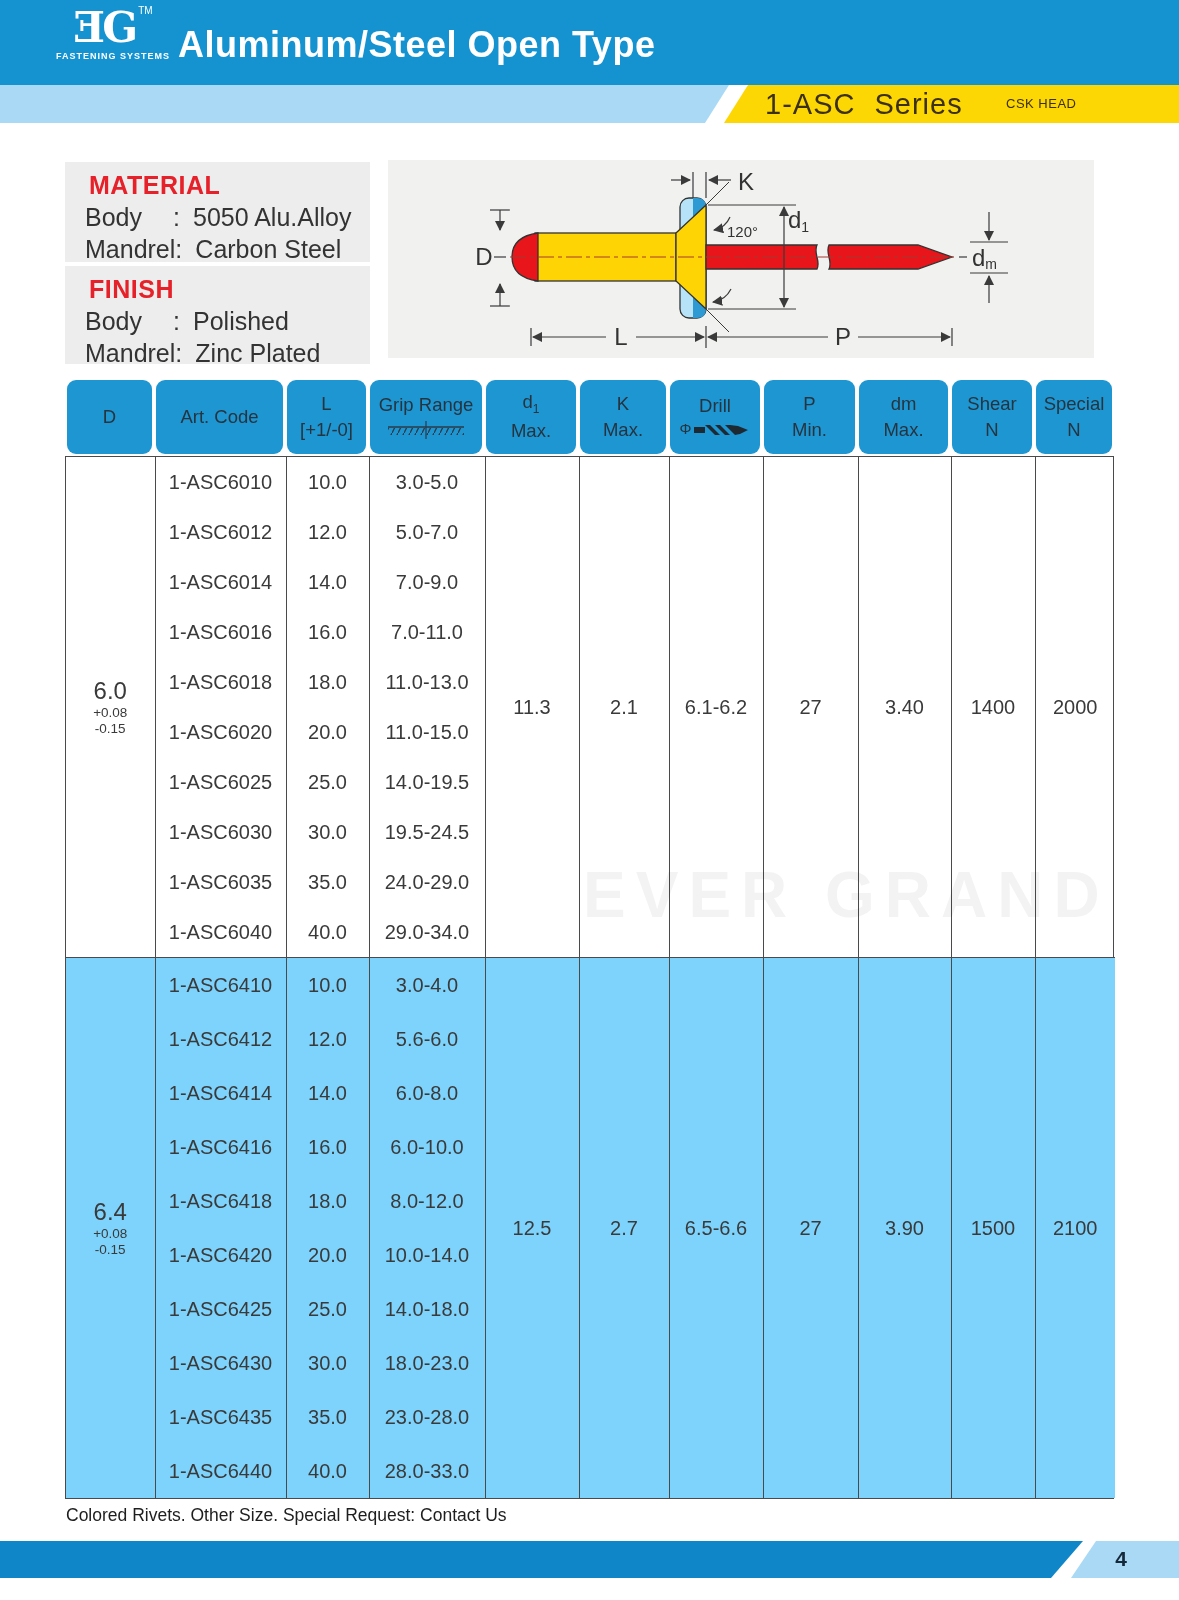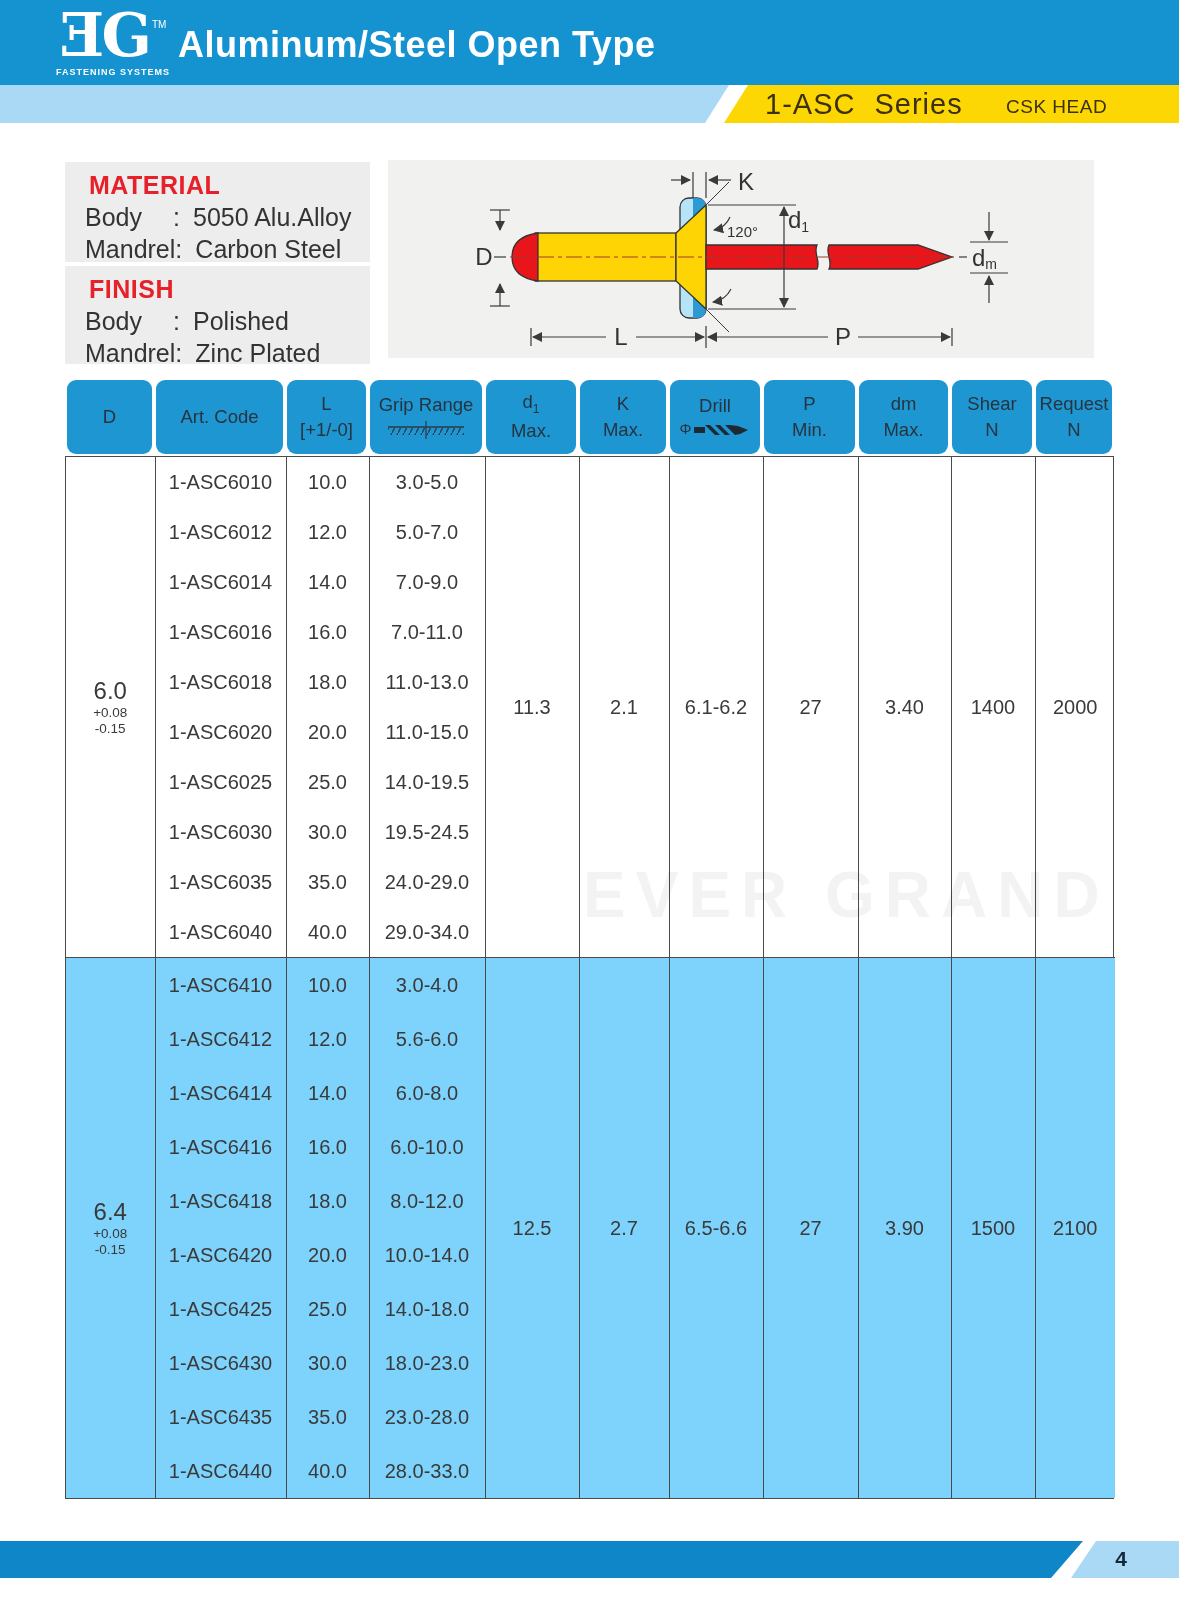--- a/index.html
+++ b/index.html
@@ -2,33 +2,33 @@
 <html><head>
 <meta charset="utf-8">
 <style>
   html,body{margin:0;padding:0;background:#fff;}
   .page{position:relative;width:1179px;height:1600px;background:#ffffff;overflow:hidden;
         font-family:"Liberation Sans",sans-serif;}
 
   
   .topbar{position:absolute;left:0;top:0;width:100%;height:85px;background:#1593d1;}
   .logo{position:absolute;left:56px;top:6px;color:#fff;text-align:center;line-height:1;}
-  .logo-mark{font-family:"DejaVu Serif","Liberation Serif",serif;font-size:59px;font-weight:bold;letter-spacing:-3px;}
+  .logo-mark{font-family:"DejaVu Serif","Liberation Serif",serif;font-size:42px;font-weight:bold;letter-spacing:-3px;}
   .logo-tm{font-size:10px;font-family:"Liberation Sans",sans-serif;vertical-align:28px;letter-spacing:0;margin-left:3px;}
   .logo-sub{font-size:9px;letter-spacing:1px;margin-top:3px;font-weight:bold;}
   .title{position:absolute;left:178px;top:24px;margin:0;font-size:36px;font-weight:bold;color:#ffffff;letter-spacing:.5px;}
 
   
   .strip{position:absolute;left:0;top:85px;width:1179px;height:38px;}
   .strip-blue{position:absolute;inset:0;background:#a9d9f4;
               clip-path:polygon(0 0,729px 0,705px 100%,0 100%);}
   .strip-yellow{position:absolute;inset:0;background:#fdd703;
               clip-path:polygon(748px 0,100% 0,100% 100%,724px 100%);}
   .series{position:absolute;left:765px;top:3px;font-size:29px;color:#3c3012;word-spacing:10px;letter-spacing:1px;}
-  .head-type{position:absolute;left:1006px;top:11px;font-size:19px;color:#3c3012;letter-spacing:.5px;}
+  .head-type{position:absolute;left:1006px;top:11px;font-size:13px;color:#3c3012;letter-spacing:.5px;}
 
   
   .infobox{position:absolute;left:65px;width:305px;background:#ededed;box-sizing:border-box;padding:9px 0 0 20px;}
   .material{top:162px;height:100px;}
   .finish{top:266px;height:98px;}
   .infobox h2{margin:0 0 2px 4px;font-size:25px;color:#e62129;font-weight:bold;letter-spacing:.5px;}
   .inforow{font-size:25px;color:#333;margin-top:3px;white-space:nowrap;}
   .inforow .lbl{display:inline-block;min-width:88px;}
   .inforow .colon{display:inline-block;width:20px;text-align:left;}
 
@@ -221,21 +221,21 @@
     </div>
     <div class="th">
       <span>dm</span>
       <span>Max.</span>
     </div>
     <div class="th">
       <span>Shear</span>
       <span>N</span>
     </div>
     <div class="th">
-      <span>Request</span>
+      <span>Special</span>
       <span>N</span>
     </div>
   </div>
 
   <div class="twrap">
     <table>
       <colgroup>
         <col style="width:89px">
           <col style="width:131px">
           <col style="width:83px">
@@ -372,20 +372,21 @@
             <td>1-ASC6440</td>
             <td>40.0</td>
             <td>28.0-33.0</td>
           </tr>
         </tbody>
     </table>
   </div>
 
   <div class="watermark">EVER GRAND</div>
 
+  <div class="note">Colored Rivets. Other Size. Special Request: Contact Us</div>
 
   <div class="footer">
     <div class="f-dark"></div>
     <div class="f-light"></div>
     <div class="f-page">4</div>
   </div>
 
 </div>
 
 </body></html>

